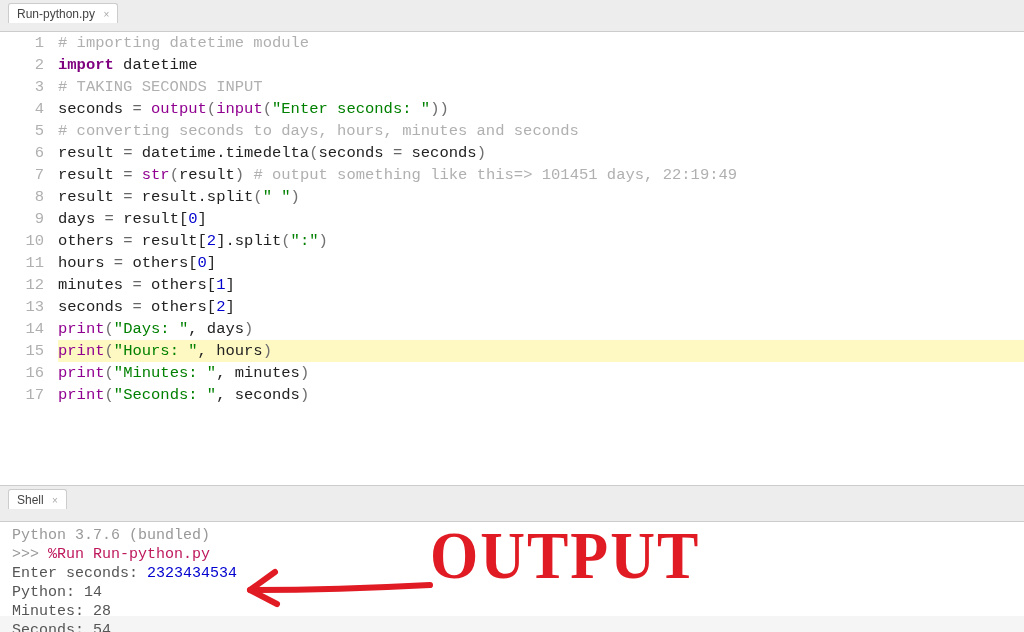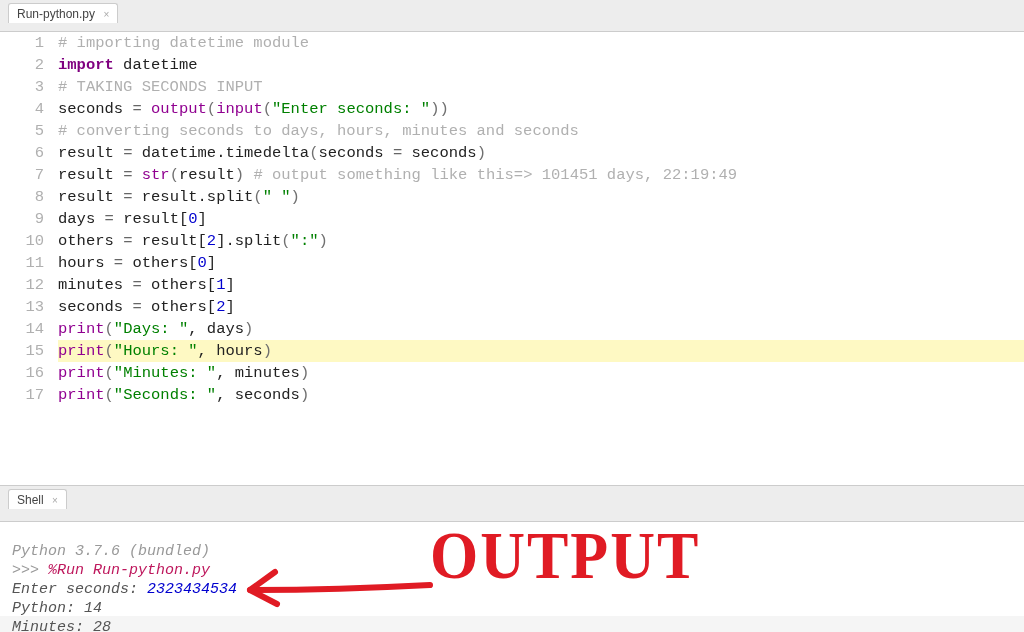--- a/index.html
+++ b/index.html
@@ -72,26 +72,25 @@
     .shell-tab-bar {
       background: #ededed;
       border-bottom: 1px solid #ccc;
       padding: 2px 0 0 8px;
       height: 36px;
       font-family: -apple-system, "Segoe UI", sans-serif;
       font-size: 12px;
     }
     .shell {
       background: #fff;
-      padding: 20px 12px;
+      padding: 4px 12px;
       line-height: 19px;
       font-size: 15px;
       height: 94px;
       color: #555;
-      font-style: italic;
     }
     .shell .version { color: #999; }
     .shell .prompt { color: #999; }
     .shell .magic { color: #be185d; }
     .shell .input-val { color: #0000cf; }
     .shell .out-line { color: #555; }
     .handdrawn {
       position: absolute;
       pointer-events: none;
       color: #e01b24;

